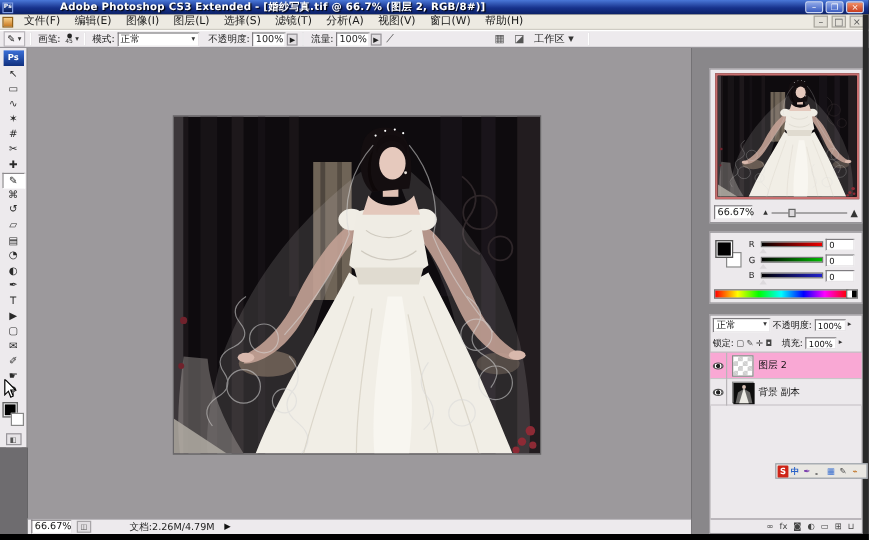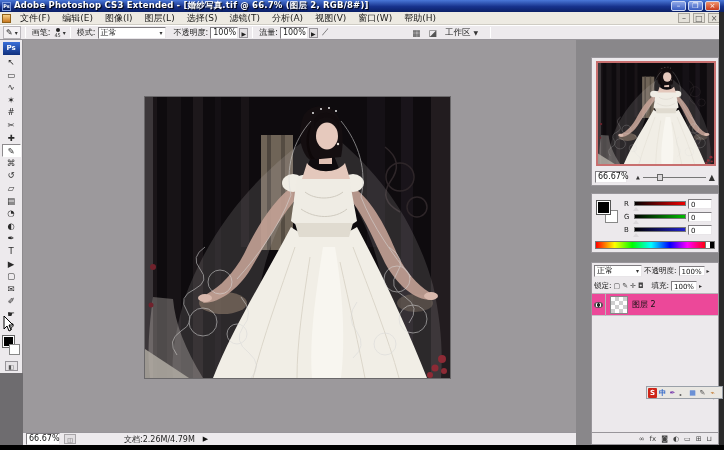--- a/index.html
+++ b/index.html
@@ -4,21 +4,21 @@
 <style>
   * { box-sizing: border-box; margin: 0; padding: 0; }
   html,body { width:724px; height:450px; overflow:hidden; }
   body { position:relative; background:#000; font-family:"DejaVu Sans","Liberation Sans",sans-serif; font-size:9px; color:#111; }
 
   
   .titlebar { position:absolute; left:0; top:0; width:724px; height:12px;
     background:linear-gradient(#4a78d8,#17328c 55%,#0b2066);
     display:flex; align-items:center; gap:3px; padding:0 2px; color:#fff; }
   .titlebar .appico { width:9px; height:9px; background:linear-gradient(#2a4fa8,#0c1f5a); border:1px solid #7d9ae0; color:#fff; font-size:5px; line-height:7px; text-align:center; font-weight:bold; flex:0 0 auto; }
-  .titlebar .ttext { font-size:8.5px; font-weight:bold; white-space:nowrap; overflow:hidden; flex:1; letter-spacing:.2px; text-shadow:1px 1px 1px #000; }
+  .titlebar .ttext { font-size:8.5px; font-weight:bold; white-space:nowrap; overflow:hidden; flex:1; letter-spacing:.2px; text-shadow:1px 1px 1px #000;margin-left:36px; }
   .winbtns { display:flex; gap:2px; flex:0 0 auto; padding-right:2px; }
   .winbtn { width:15px; height:10px; font-size:7px; line-height:8px; text-align:center; color:#fff;
     background:linear-gradient(#8fa8e8,#3a5cc0); border:1px solid #cdd8f4; border-radius:2px; }
   .winbtn.close { background:linear-gradient(#f0926a,#c83c1e); }
 
   
   .menubar { position:absolute; left:0; top:12px; width:724px; height:13px; background:#EDEAE2; border-bottom:1px solid #cfccc4; display:flex; align-items:center; }
   .menubar .fico { width:9px; height:9px; margin:0 3px 0 2px; background:linear-gradient(#f8d088,#c87820); border:1px solid #906018; }
   .menu-item { padding:0 6px; font-size:9px; line-height:12px; color:#1a1a1a; }
   .docbtns { margin-left:auto; display:flex; gap:3px; padding-right:4px; color:#555; font-size:8px; }
@@ -57,21 +57,21 @@
 
   
   .canvas { position:absolute; left:23px; top:40px; width:553px; height:392px; background:#9C999C; }
   .doc-image { position:absolute; left:122px; top:57px; width:305px; height:281px; outline:1px solid #6a686a; }
   .doc-image svg { display:block; }
 
   
   .statusbar { position:absolute; left:23px; top:432px; width:553px; height:13px; background:#EDEAED; border-top:1px solid #98959a; display:flex; align-items:center; gap:4px; padding-left:3px; font-size:8px; }
   .status-zoom { width:34px; text-align:left; }
   .status-btn { width:12px; height:10px; background:#e2dfe2; border:1px solid #a8a5a8; font-size:6px; line-height:9px; text-align:center; color:#555; }
-  .status-doc { margin-left:44px; color:#222; }
+  .status-doc { margin-left:28px; color:#222; }
   .status-arrow { font-size:7px; color:#111; margin-left:4px; }
 
   
   .rightzone { position:absolute; left:576px; top:40px; width:148px; height:405px; background:#89878A; }
   .panel { position:absolute; background:#ECE9EC; border:1px solid #98959a; }
 
   .nav-panel { left:15px; top:17px; width:128px; height:129px; }
   .nav-preview { position:absolute; left:4px; top:3px; width:120px; height:105px; border:2px solid #C86F6F; background:#111; }
   .nav-preview svg { display:block; }
   .nav-foot { position:absolute; left:0; bottom:1px; width:126px; height:14px; display:flex; align-items:center; gap:3px; padding:0 3px; }
@@ -96,21 +96,21 @@
   .cp-spec-end { position:absolute; right:3px; bottom:3px; width:10px; height:8px; border:1px solid #777; background:linear-gradient(90deg,#fff 50%,#000 50%); }
 
   .layers-panel { left:15px; top:222px; width:128px; height:183px; }
   .lp-head1,.lp-head2 { display:flex; align-items:center; gap:2px; padding:1px 2px; height:15px; }
   .lp-blend { width:48px; display:inline-flex; justify-content:space-between; align-items:center; }
   .lp-lab { font-size:7.5px; white-space:nowrap; }
   .lp-val { width:26px; font-size:7px; height:10px; }
   .lp-locks { display:flex; gap:2px; font-size:7px; color:#444; }
   .lp-rows { border-top:1px solid #b8b5b8; }
   .lp-row { display:flex; align-items:center; height:22px; border-bottom:1px solid #c8c5c8; background:#ECE9EC; }
-  .lp-row.sel { background:#ec4899; }
+  .lp-row.sel { background:#f9a8d4; }
   .lp-eye { width:14px; height:22px; border-right:1px solid #b8b5b8; display:flex; align-items:center; justify-content:center; }
   .eye-glyph { width:9px; height:6px; border-radius:50%; background:radial-gradient(circle at 50% 50%, #222 0 1.5px, #fff 2px 2.6px, #555 2.9px); border:1px solid #555; }
   .lp-thumb { width:18px; height:18px; margin:0 4px; border:1px solid #888; flex:0 0 auto; }
   .checker { background-image:linear-gradient(45deg,#cfcfcf 25%,transparent 25%,transparent 75%,#cfcfcf 75%),linear-gradient(45deg,#cfcfcf 25%,#fff 25%,#fff 75%,#cfcfcf 75%); background-size:8px 8px; background-position:0 0,4px 4px; background-color:#fff; }
   .lp-name { font-size:8px; color:#111; flex:1; }
   .lp-name.italic { font-style:italic; }
   .lp-lockicon { position:relative; width:7px; height:5px; background:#555; margin-right:6px; }
   .lp-lockicon::before { content:""; position:absolute; left:1px; top:-4px; width:3px; height:4px; border:1px solid #555; border-bottom:none; border-radius:3px 3px 0 0; }
   .lp-foot { position:absolute; left:0; bottom:0; width:126px; height:12px; border-top:1px solid #98959a; display:flex; justify-content:flex-end; align-items:center; gap:5px; padding-right:6px; font-size:7px; color:#444; background:#ECE9EC; }
   .lp-spacer { position:absolute; right:2px; top:130px; font-size:6px; color:#888; }
@@ -415,20 +415,29 @@
       <span class="caret">▸</span>
     </div>
     <div class="lp-rows">
       <div class="lp-row sel">
         <span class="lp-eye">
             <span class="eye-glyph"></span>
           </span>
         <span class="lp-thumb checker"></span>
         <span class="lp-name">图层 2</span>
       </div>
+      <div class="lp-row">
+        <span class="lp-eye">
+            <span class="eye-glyph"></span>
+          </span>
+        <span class="lp-thumb"><svg width="18" height="18">
+              <use href="#thumbart"></use>
+            </svg></span>
+        <span class="lp-name">背景 副本</span>
+      </div>
     </div>
     <div class="lp-spacer">▼</div>
     <div class="lp-foot">
 
     <span>∞</span>
         <span>fx</span>
         <span>◙</span>
         <span>◐</span>
         <span>▭</span>
         <span>⊞</span>

